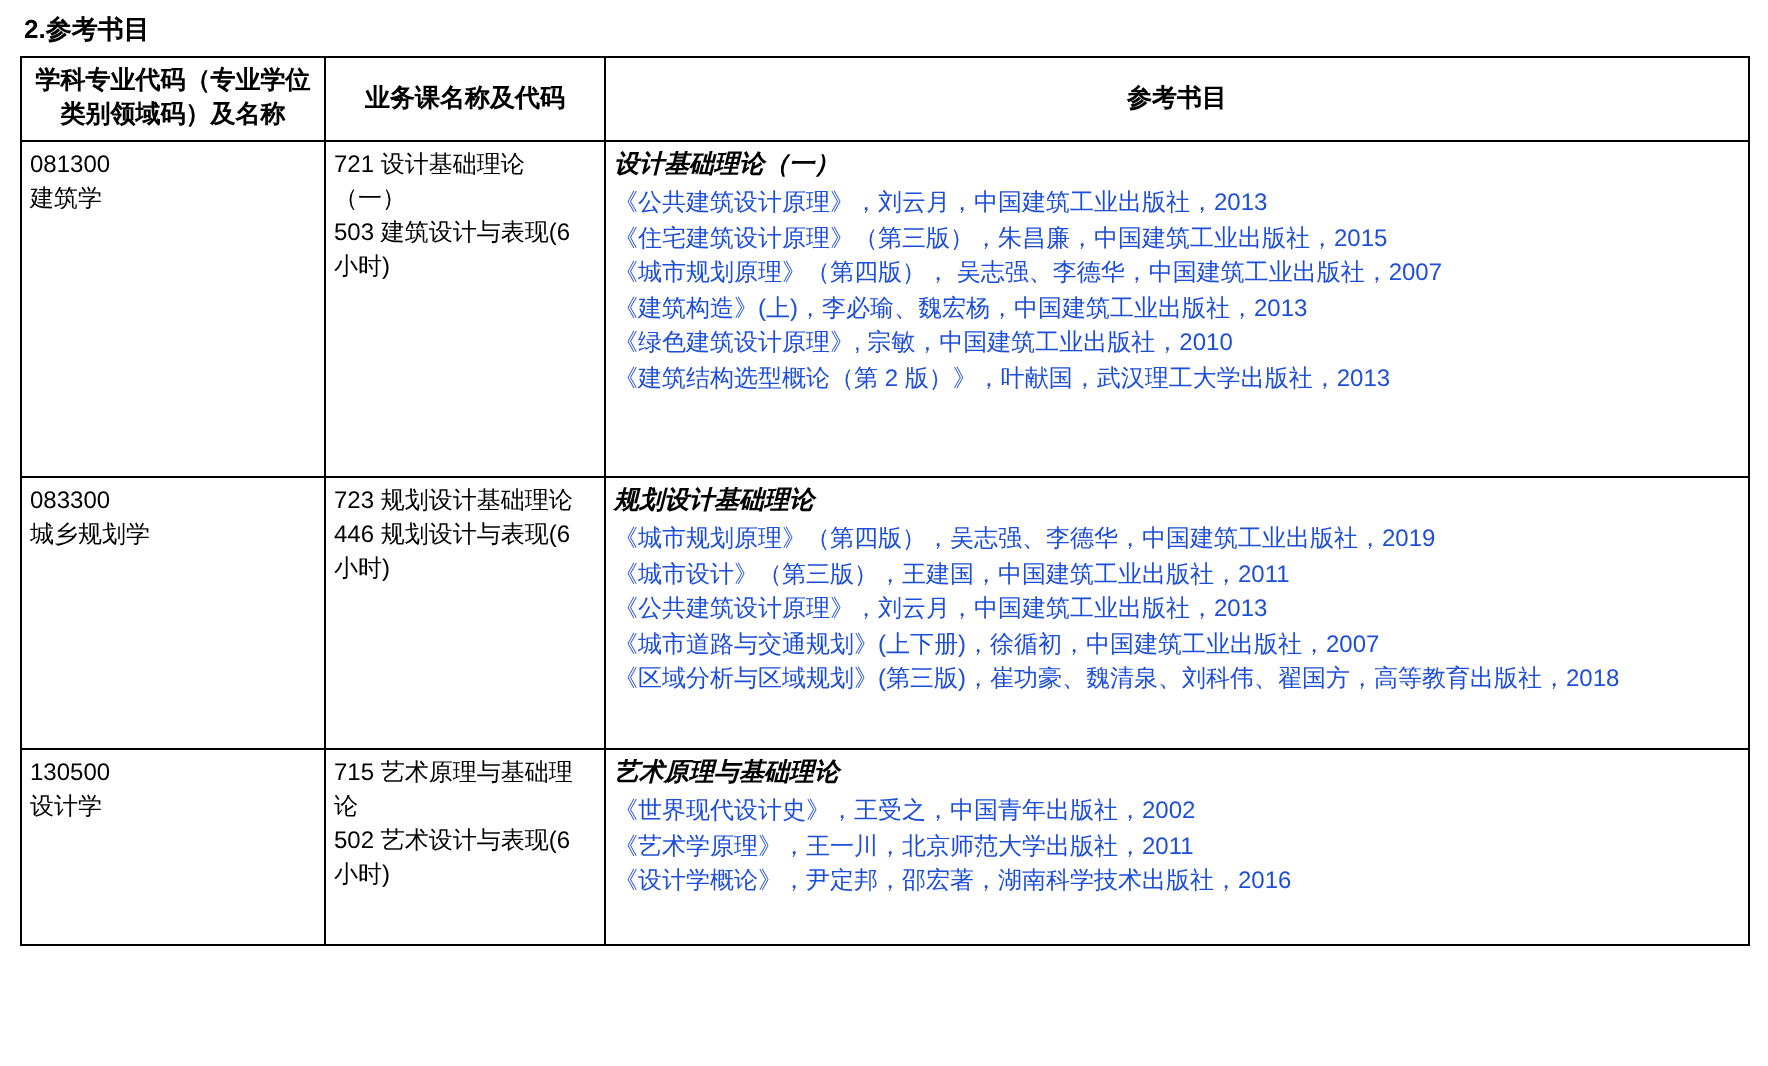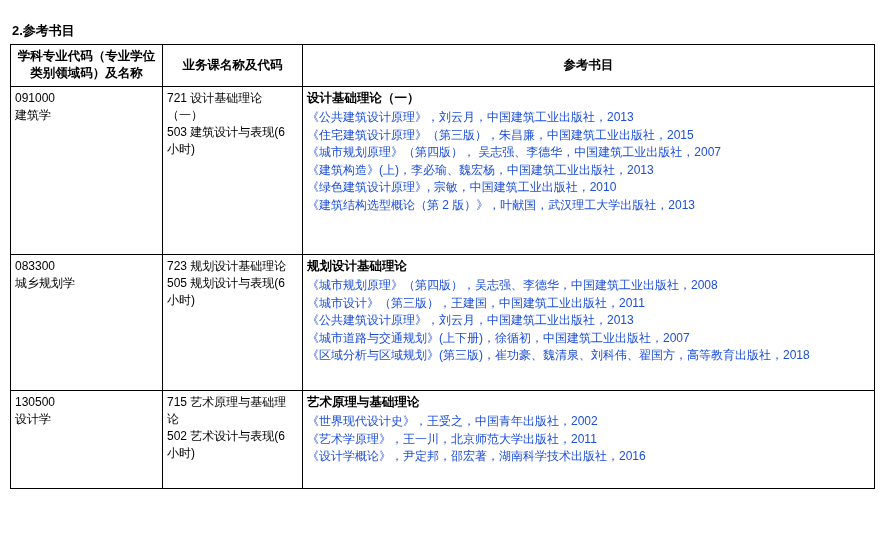--- a/index.html
+++ b/index.html
@@ -16,21 +16,21 @@
   }
   .page {
     width: 884px;
     box-sizing: border-box;
     padding: 6px 10px 0 10px;
   }
   .section-title {
     font-size: 13px;
     font-weight: bold;
     line-height: 18px;
-    margin: 16px 0 4px 2px;
+    margin: 0 0 4px 2px;
     letter-spacing: 0px;
   }
   table.ref-table {
     border-collapse: collapse;
     width: 864px;
     table-layout: fixed;
   }
   table.ref-table th,
   table.ref-table td {
     border: 1px solid #000000;
@@ -57,20 +57,21 @@
   .cell-course {
     font-weight: normal;
     font-size: 12.5px;
     line-height: 17px;
   }
   .books-head {
     font-weight: bold;
     font-size: 12.5px;
     line-height: 17px;
     margin-bottom: 2px;
+    font-style: italic;
   }
   .book-line {
     font-size: 12px;
     line-height: 17.5px;
     color: #1d4ed8;
     white-space: nowrap;
   }
   .row-arch td { height: 160px; }
   .row-urban td { height: 128px; }
   .row-art td { height: 58px; }
@@ -91,42 +92,42 @@
     </colgroup>
     <thead>
       <tr>
         <th>学科专业代码（专业学位类别领域码）及名称</th>
         <th>业务课名称及代码</th>
         <th>参考书目</th>
       </tr>
     </thead>
     <tbody>
       <tr class="row-arch">
-        <td class="cell-code" style="white-space:pre-line">091000
+        <td class="cell-code" style="white-space:pre-line">081300
 建筑学</td>
         <td class="cell-course" style="white-space:pre-line">721 设计基础理论（一）
 503 建筑设计与表现(6 小时)</td>
         <td>
           <div class="books-head">设计基础理论（一）</div>
           <div class="book-line">《公共建筑设计原理》，刘云月，中国建筑工业出版社，2013</div>
           <div class="book-line">《住宅建筑设计原理》（第三版），朱昌廉，中国建筑工业出版社，2015</div>
           <div class="book-line">《城市规划原理》（第四版），  吴志强、李德华，中国建筑工业出版社，2007</div>
           <div class="book-line">《建筑构造》(上)，李必瑜、魏宏杨，中国建筑工业出版社，2013</div>
           <div class="book-line">《绿色建筑设计原理》, 宗敏，中国建筑工业出版社，2010</div>
           <div class="book-line">《建筑结构选型概论（第 2 版）》，叶献国，武汉理工大学出版社，2013</div>
         </td>
       </tr>
       <tr class="row-urban">
         <td class="cell-code" style="white-space:pre-line">083300
 城乡规划学</td>
         <td class="cell-course" style="white-space:pre-line">723 规划设计基础理论
-505 规划设计与表现(6 小时)</td>
+446 规划设计与表现(6 小时)</td>
         <td>
           <div class="books-head">规划设计基础理论</div>
-          <div class="book-line">《城市规划原理》（第四版），吴志强、李德华，中国建筑工业出版社，2008</div>
+          <div class="book-line">《城市规划原理》（第四版），吴志强、李德华，中国建筑工业出版社，2019</div>
           <div class="book-line">《城市设计》（第三版），王建国，中国建筑工业出版社，2011</div>
           <div class="book-line">《公共建筑设计原理》，刘云月，中国建筑工业出版社，2013</div>
           <div class="book-line">《城市道路与交通规划》(上下册)，徐循初，中国建筑工业出版社，2007</div>
           <div class="book-line">《区域分析与区域规划》(第三版)，崔功豪、魏清泉、刘科伟、翟国方，高等教育出版社，2018</div>
         </td>
       </tr>
       <tr class="row-design">
         <td class="cell-code" style="white-space:pre-line">130500
 设计学</td>
         <td class="cell-course" style="white-space:pre-line">715 艺术原理与基础理论

